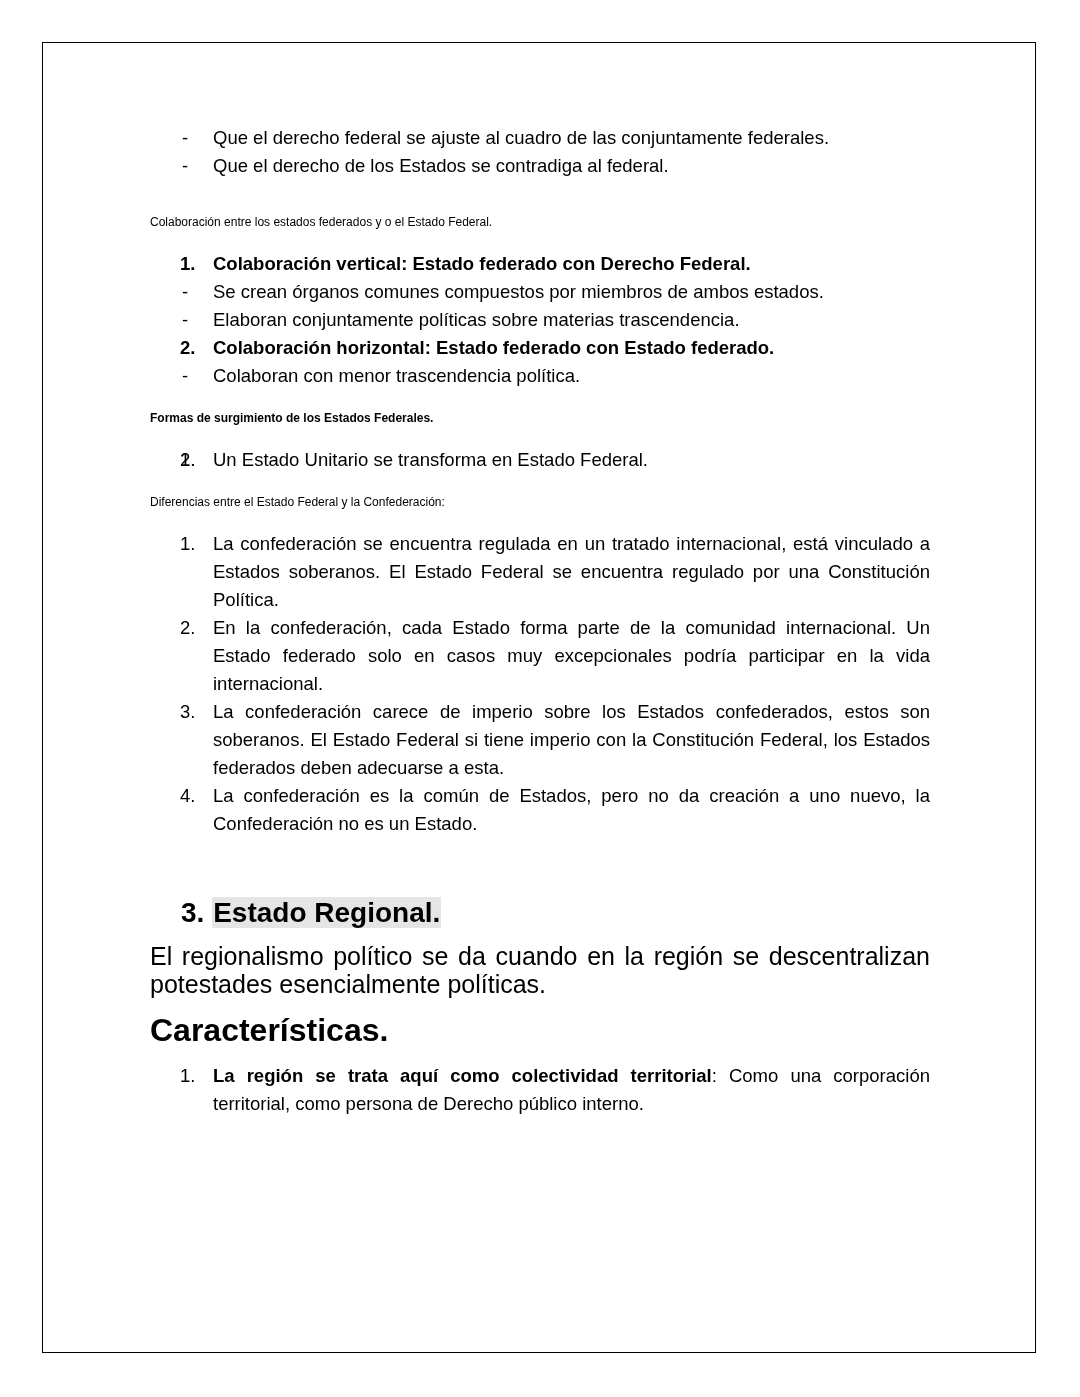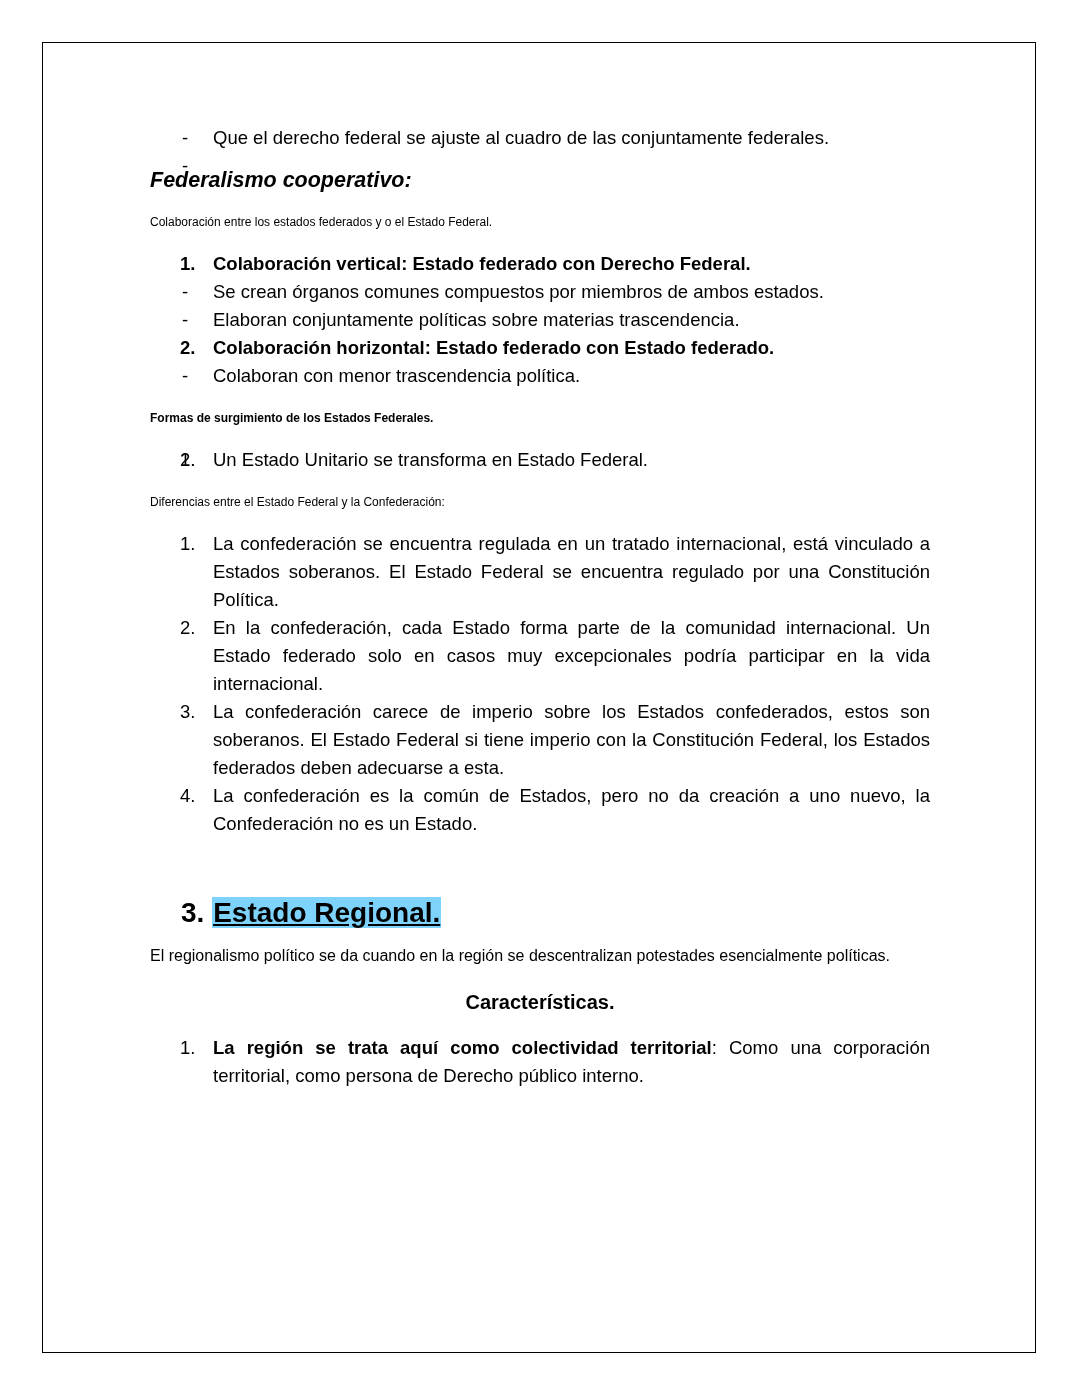--- a/index.html
+++ b/index.html
@@ -61,49 +61,47 @@
     .gap-m { height: 16px; }
     .gap-l { height: 56px; }
     .section-heading {
       position: relative;
       padding-left: 31px;
       font-size: 28px;
       font-weight: bold;
       line-height: 38px;
     }
     .highlight {
-      background: #7dd3fc;
+      background: #e5e5e5;
       padding: 0 1px;
-      text-decoration: underline;
     }
     .subheading {
-      font-size: 20px;
+      font-size: 32px;
       font-weight: bold;
       line-height: 32px;
-      text-align: center;
     }
   </style>
 </head>
 <body>
 
 <div class="page-frame"></div>
 
 <div class="content">
 
   <div class="dash-item">
     <span class="marker">-</span>
     <span>Que el derecho federal se ajuste al cuadro de las conjuntamente federales.</span>
   </div>
   <div class="dash-item">
     <span class="marker">-</span>
+    <span>Que el derecho de los Estados se contradiga al federal.</span>
   </div>
 
   <div class="gap-s"></div>
 
-  <div class="bold-italic-heading">Federalismo cooperativo:</div>
   <div class="gap-s"></div>
   <div class="line">Colaboración entre los estados federados y o el Estado Federal.</div>
   <div class="gap-s"></div>
 
   <div class="num-item bold">
     <span class="marker">1.</span>
     <span>Colaboración vertical: Estado federado con Derecho Federal.</span>
   </div>
   <div class="dash-item">
     <span class="marker">-</span>
@@ -155,21 +153,21 @@
     <span>La confederación es la común de Estados, pero no da creación a uno nuevo, la Confederación no es un Estado.</span>
   </div>
 
   <div class="gap-l"></div>
 
   <div class="section-heading">
     <span>3.</span>
     <span class="highlight">Estado Regional.</span>
   </div>
   <div class="gap-m" style="height:10px"></div>
-  <div class="justify" style="font-size:16px;line-height:28px;">El regionalismo político se da cuando en la región se descentralizan potestades esencialmente políticas.</div>
+  <div class="justify" style="font-size:25px;line-height:28px;">El regionalismo político se da cuando en la región se descentralizan potestades esencialmente políticas.</div>
   <div class="gap-m"></div>
   <div class="subheading">Características.</div>
   <div class="gap-m"></div>
   <div class="num-item justify">
     <span class="marker">1.</span>
     <span class="bold">La región se trata aquí como colectividad territorial</span><span>: Como una corporación territorial, como persona de Derecho público interno.</span>
   </div>
 
 </div>
 

